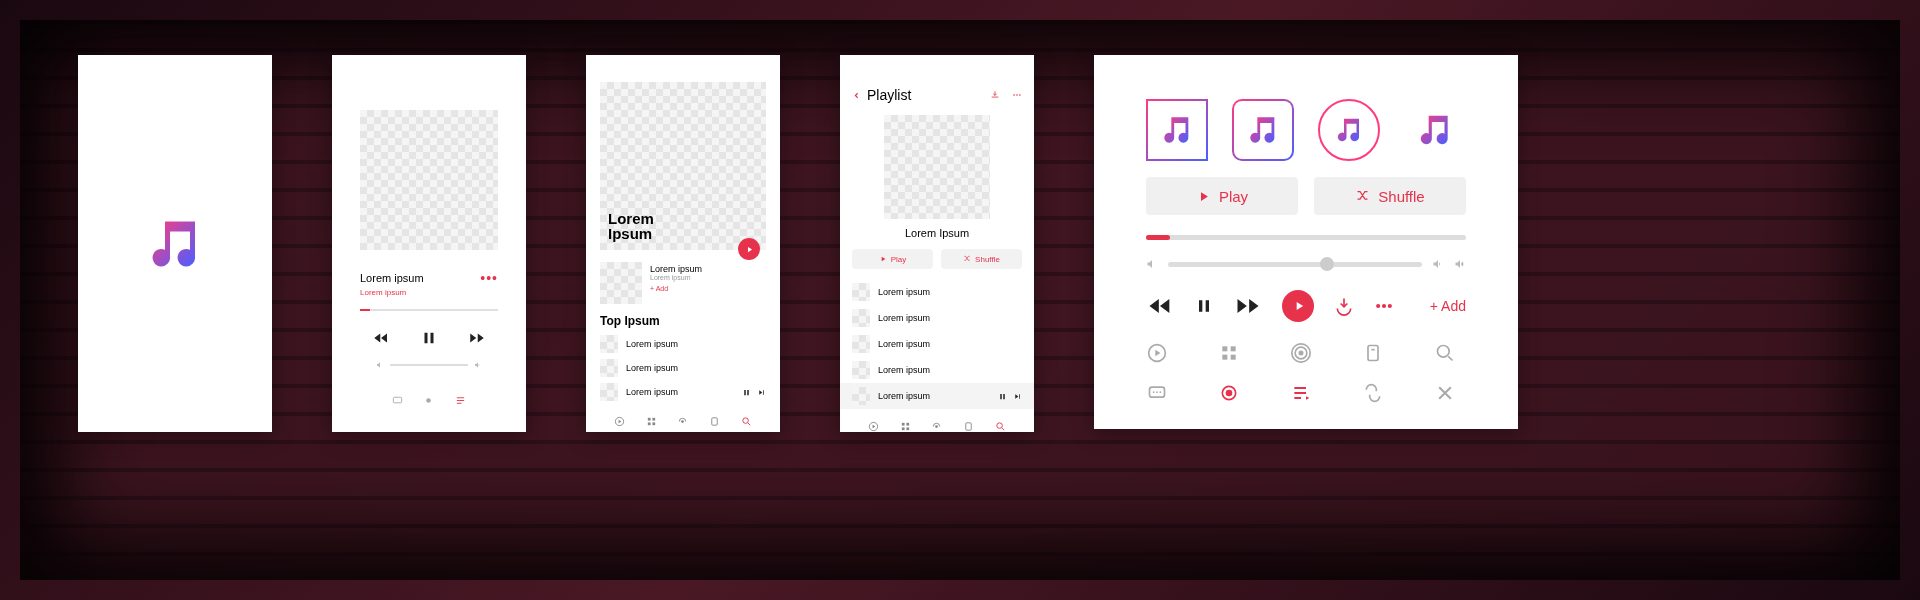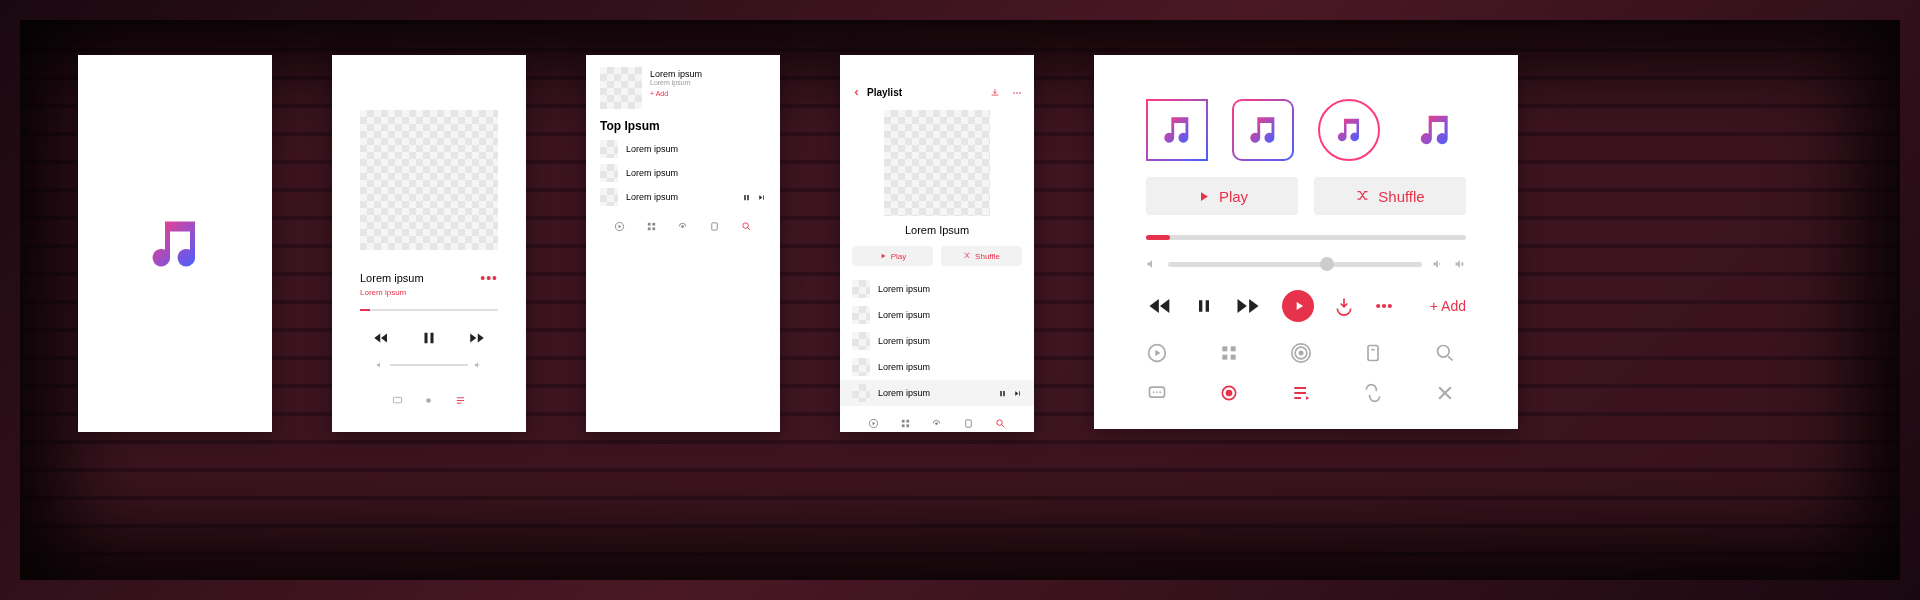--- a/index.html
+++ b/index.html
@@ -53,21 +53,21 @@
 .p3-row span{font-size:9px}
 .p3-row .rctl{margin-left:auto;display:flex;gap:6px}
 .p3-row .rctl svg{width:9px;height:9px;fill:#222}
 .nav{display:flex;justify-content:space-around;padding:12px 18px 0}
 .nav svg{width:11px;height:11px;fill:#888}
 .nav .active{fill:#e6324b}
 
 
 .p4-head{display:flex;align-items:center;padding:32px 12px 8px;gap:6px}
 .p4-head .chev{width:9px;height:9px;fill:#e6324b}
-.p4-head .t{font-size:10px;font-weight:700}
+.p4-head .t{font-size:14px;font-weight:400}
 .p4-head .r{margin-left:auto;display:flex;gap:12px}
 .p4-head .r svg{width:10px;height:10px;fill:#e6324b}
 .p4-art{width:106px;height:106px;margin:4px auto 8px}
 .p4-album{text-align:center;font-size:11px;font-weight:500;margin-bottom:10px}
 .p4-btns{display:flex;gap:8px;padding:0 12px;margin-bottom:10px}
 .pill{flex:1;height:20px;background:#f2f2f2;border-radius:4px;display:flex;align-items:center;justify-content:center;gap:4px;font-size:8px;color:#e6324b}
 .pill svg{width:8px;height:8px;fill:#e6324b}
 .p4-list{padding:0 12px}
 .p4-li{display:flex;align-items:center;gap:8px;padding:4px 0}
 .p4-li .ph{width:18px;height:18px}
@@ -163,20 +163,30 @@
             <circle cx="12" cy="12" r="5"></circle>
           </svg>
         <svg viewBox="0 0 24 24" fill="#e6324b">
             <path d="M4 6h16M4 12h16M4 18h10" stroke="#e6324b" stroke-width="2"></path>
           </svg>
       </div>
     </div>
   </div>
 
   <div class="card phone">
+    <div class="p3-hero">
+      <div class="ph"></div>
+      <div class="p3-name" style="white-space:pre-line">Lorem
+Ipsum</div>
+      <div class="p3-play">
+          <svg viewBox="0 0 24 24">
+            <path d="M8 5v14l11-7z"></path>
+          </svg>
+        </div>
+    </div>
     <div class="p3-feat">
       <div class="ph"></div>
       <div class="p3-feat-txt">
         <div>Lorem ipsum</div>
         <div class="s">Lorem ipsum</div>
         <div class="add">+ Add</div>
       </div>
     </div>
     <div class="p3-h2">Top Ipsum</div>
     <div class="p3-row">

